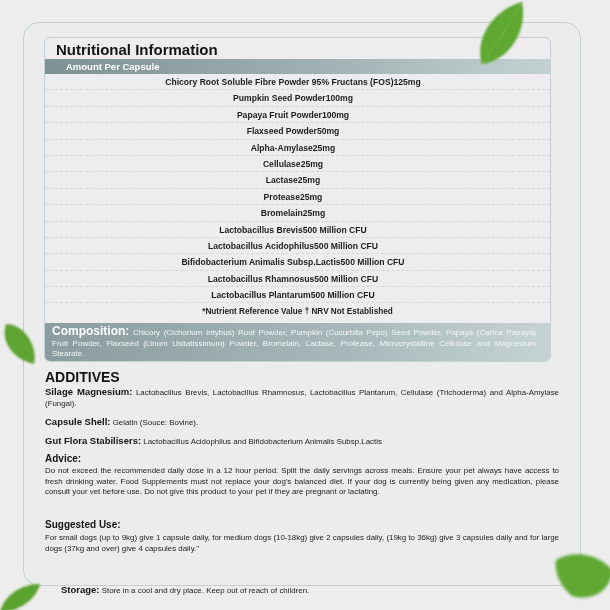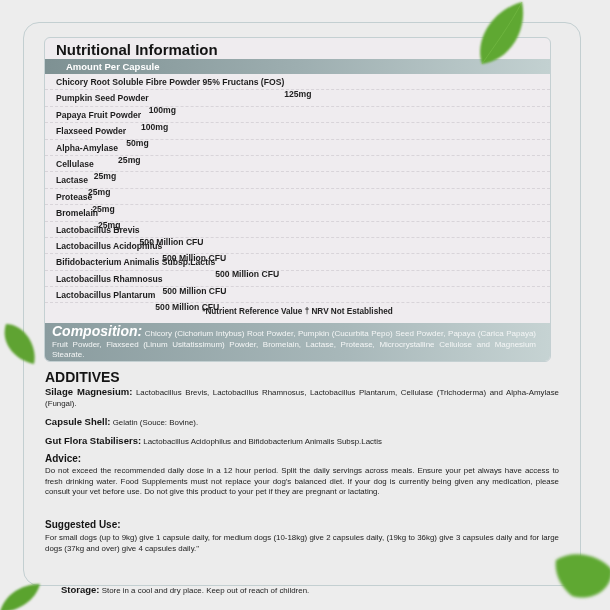--- a/index.html
+++ b/index.html
@@ -46,44 +46,44 @@
   }
   .rows {
     position: absolute; left: 0; top: 36px; width: 100%;
   }
   .row {
     height: 16.4px;
     line-height: 16px;
     font-size: 8.6px;
     font-weight: bold;
     color: #1d1d1d;
-    display: flex; justify-content: flex-start;
+    display: flex; justify-content: center;
     padding-left: 11px; padding-right: 20px;
     border-bottom: 1px dashed #d8d4d9;
   }
-  .row .val { text-align: right; margin-top: 12px; }
+  .row .val { text-align: right; }
   .nrv-note {
     position: absolute;
     left: 0; top: 267px; width: 100%;
     text-align: center;
     font-size: 8.2px; font-weight: bold;
     color: #222;
     line-height: 14px;
   }
   .composition {
     position: absolute;
     left: 0; top: 285px; width: 100%; height: 40px;
     background: linear-gradient(to right, #8a9c9f 0%, #a8b8ba 60%, #c6d3d3 100%);
     color: #f4f6f6;
     font-size: 8px;
     line-height: 10.5px;
     padding: 3px 14px 0 7px;
     text-align: justify;
   }
-  .composition b { font-size: 14px; font-weight: bold; color: #ffffff; font-style: italic; }
+  .composition b { font-size: 12px; font-weight: bold; color: #ffffff; }
   .additives-heading {
     position: absolute; left: 45px; top: 369px;
     font-size: 14px; font-weight: bold; color: #141414;
   }
   .para {
     position: absolute; left: 45px; width: 514px;
     font-size: 7.9px; line-height: 10.5px; color: #222;
     text-align: justify;
   }
   .para b { font-size: 9.5px; font-weight: bold; color: #141414; }

